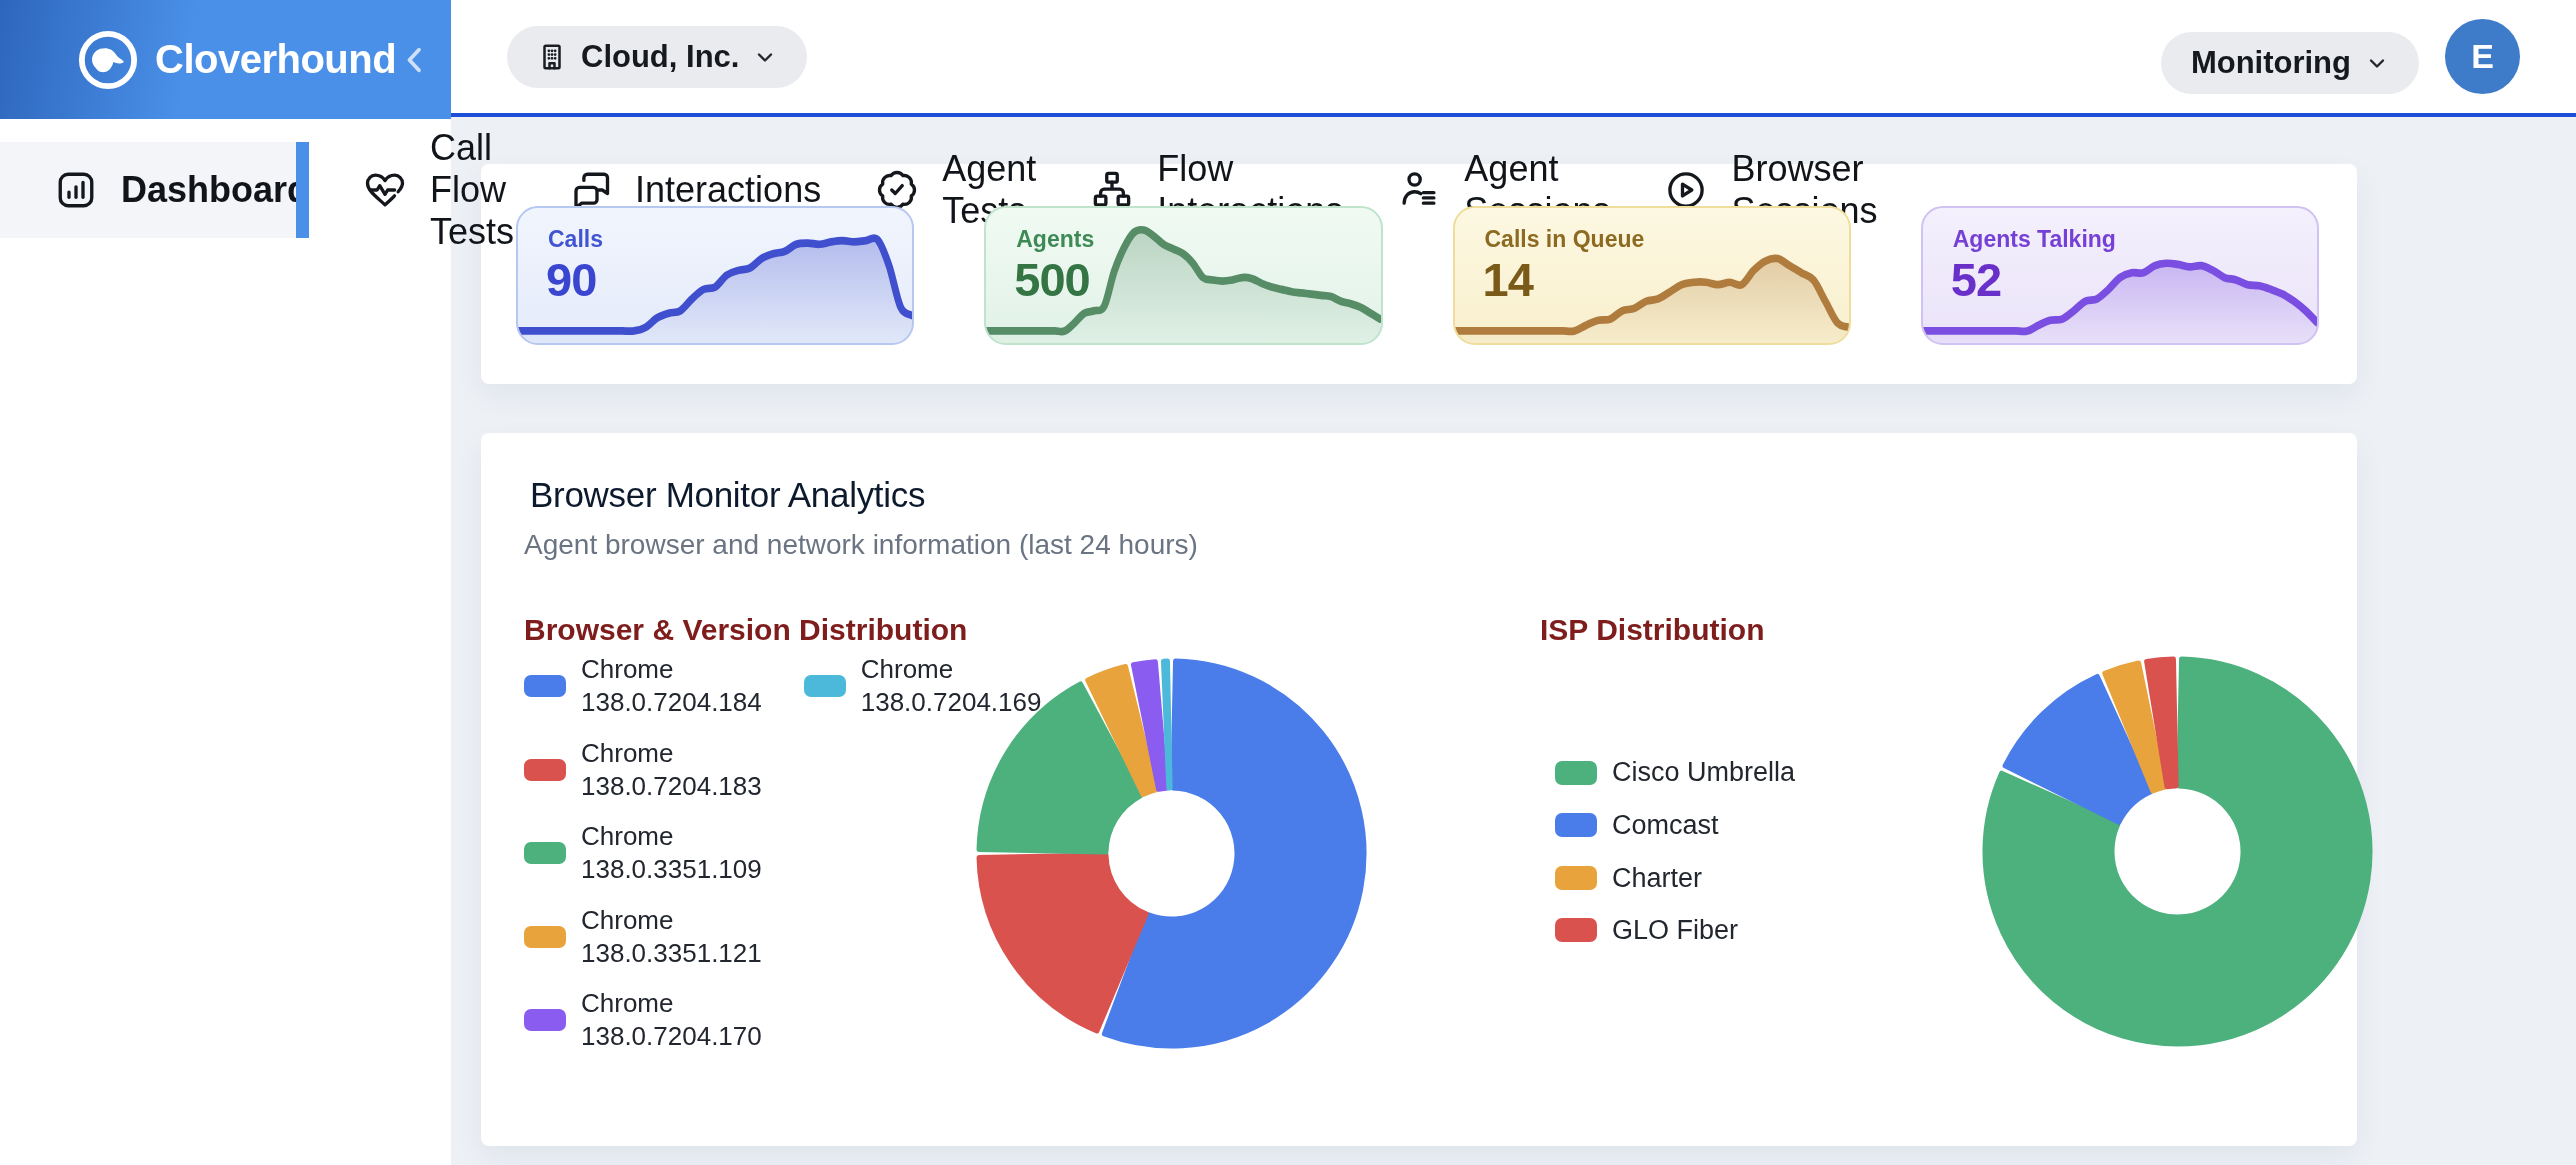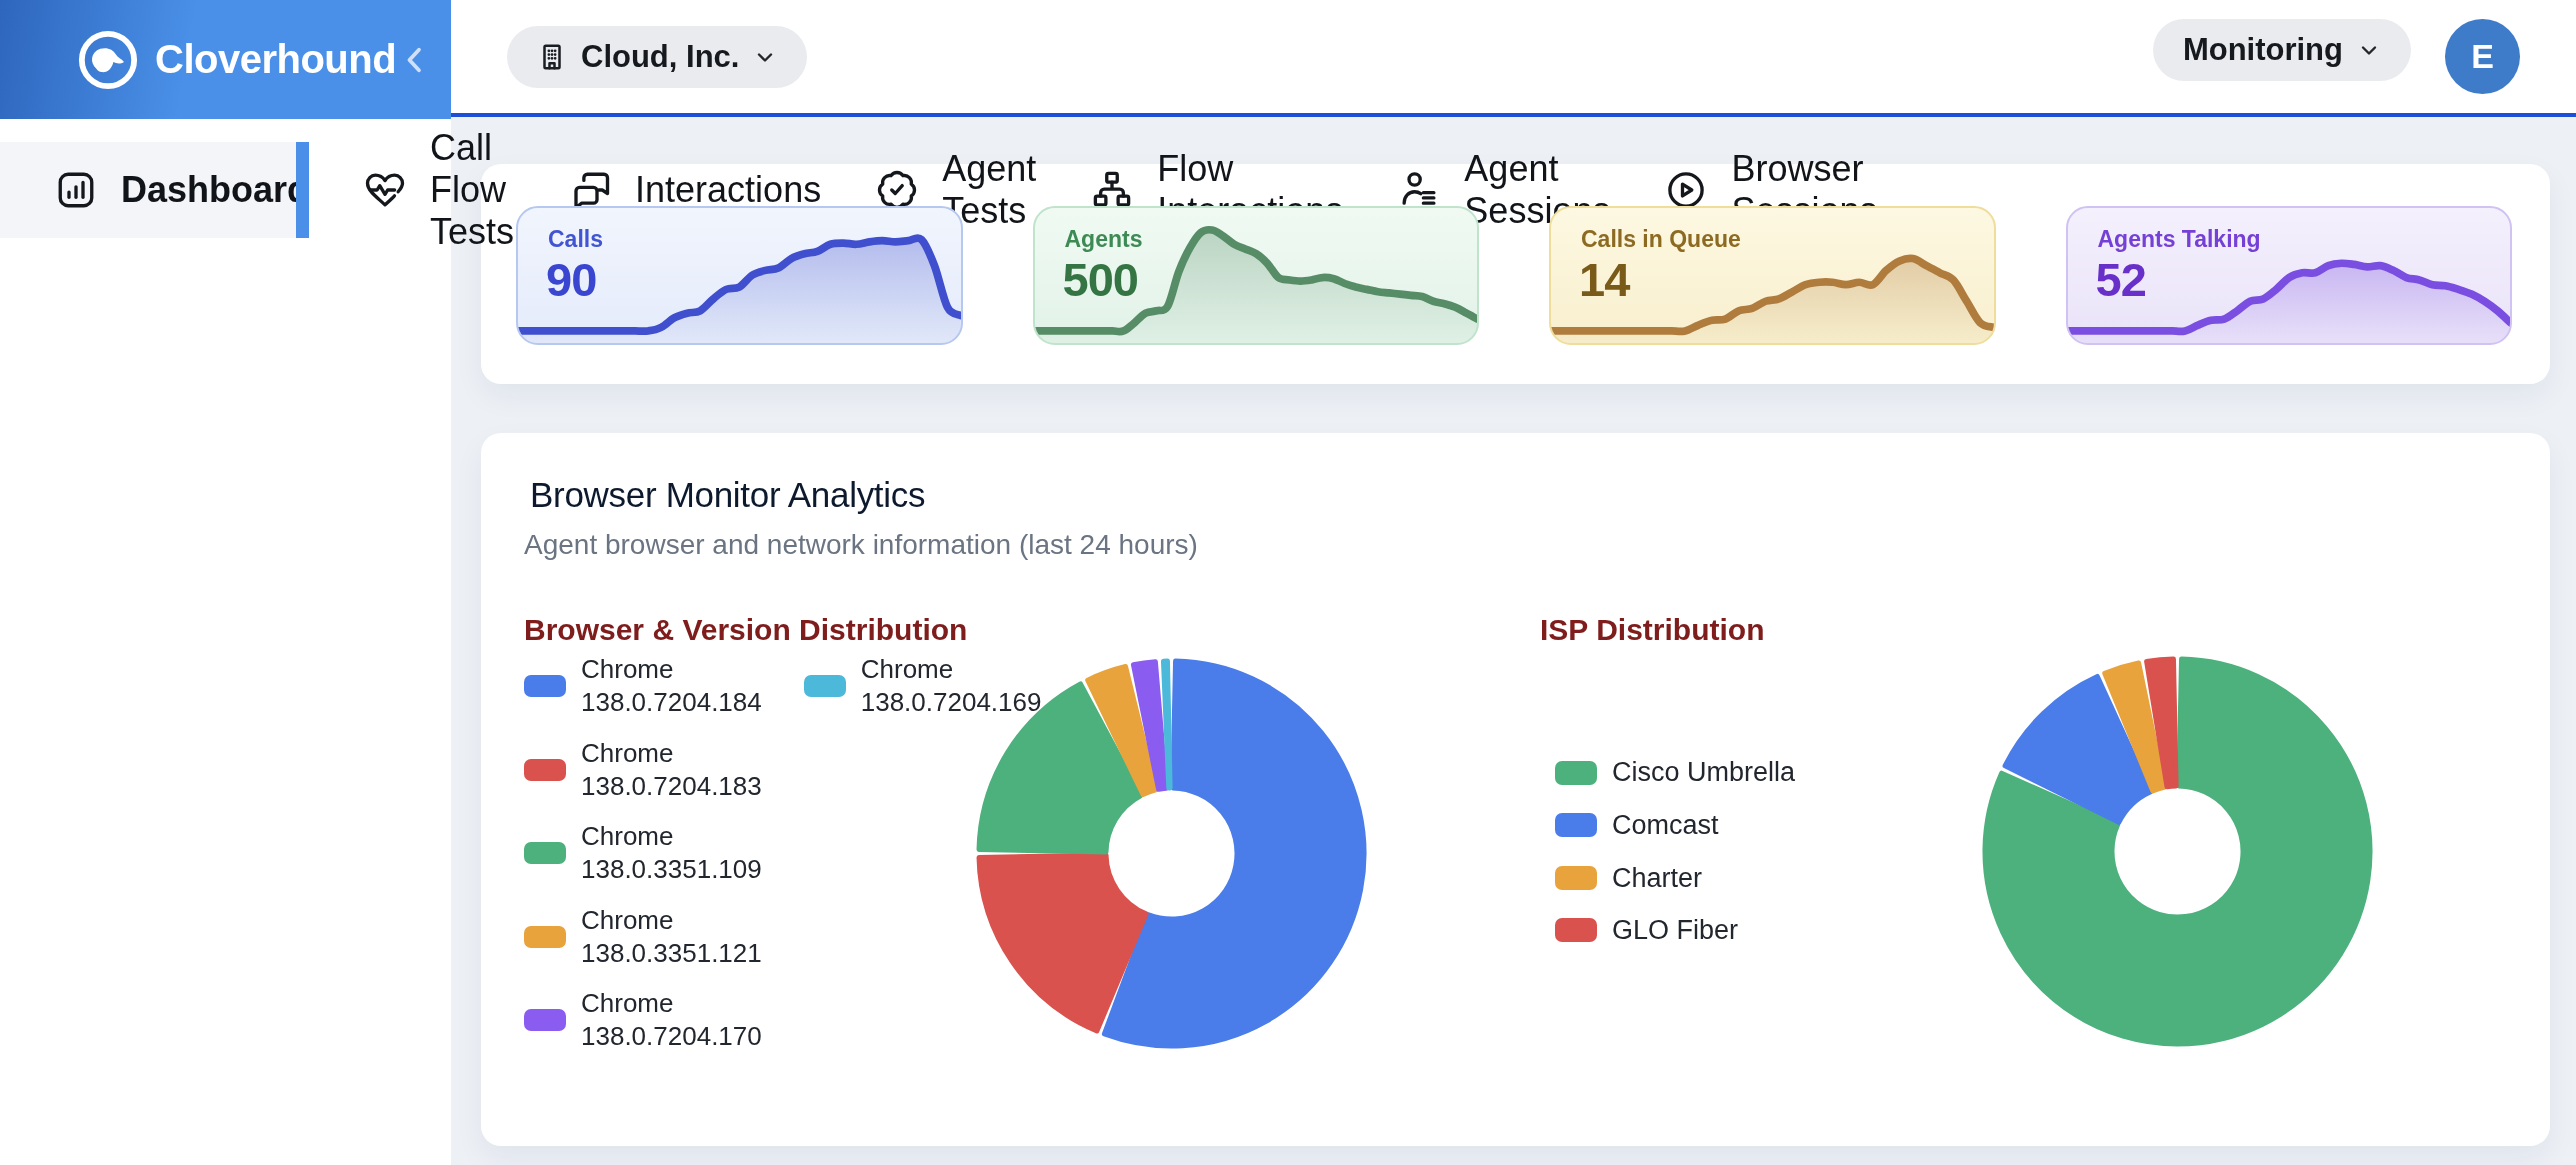--- a/index.html
+++ b/index.html
@@ -39,29 +39,29 @@
     display: flex; align-items: center; padding: 0 56px 0 56px; flex: 0 0 auto;
   }
   .pill {
     height: 62px; border-radius: 992px; background: #e9ebef;
     display: inline-flex; align-items: center; gap: 14px; padding: 0 30px;
     font-size: 31px; font-weight: 600; color: #16191d; cursor: pointer; border: none;
     font-family: inherit;
   }
   .pill .ico { width: 30px; height: 30px; display: flex; color: #1a1d22; }
   .pill .chev { width: 24px; height: 24px; display: flex; color: #23262b; }
-  .topbar-right { margin-left: auto; display: flex; align-items: flex-start; gap: 34px; }
+  .topbar-right { margin-left: auto; display: flex; align-items: flex-end; gap: 26px; }
   .avatar {
     width: 75px; height: 75px; border-radius: 50%; background: #3e7bc8;
     color: #fff; font-size: 34px; font-weight: 700; display: flex; align-items: center; justify-content: center;
     cursor: pointer;
   }
   .content { padding: 47px 16px 0 30px; }
   .panel {
-    width: 2069px; background: #fff; border-radius: 20px;
+    width: 1876px; background: #fff; border-radius: 8px;
     box-shadow: 0 12px 30px rgba(23,35,61,0.06);
   }
   
   .stats-panel { padding: 42px 38px 39px 35px; display: flex; gap: 70px; }
   .stat-card {
     position: relative; flex: 1; height: 139px; border-radius: 22px;
     border: 2px solid var(--bd); background: linear-gradient(180deg, var(--bg1), var(--bg2));
     overflow: hidden;
   }
   .stat-card svg.spark { position: absolute; inset: 0; width: 100%; height: 100%; }

